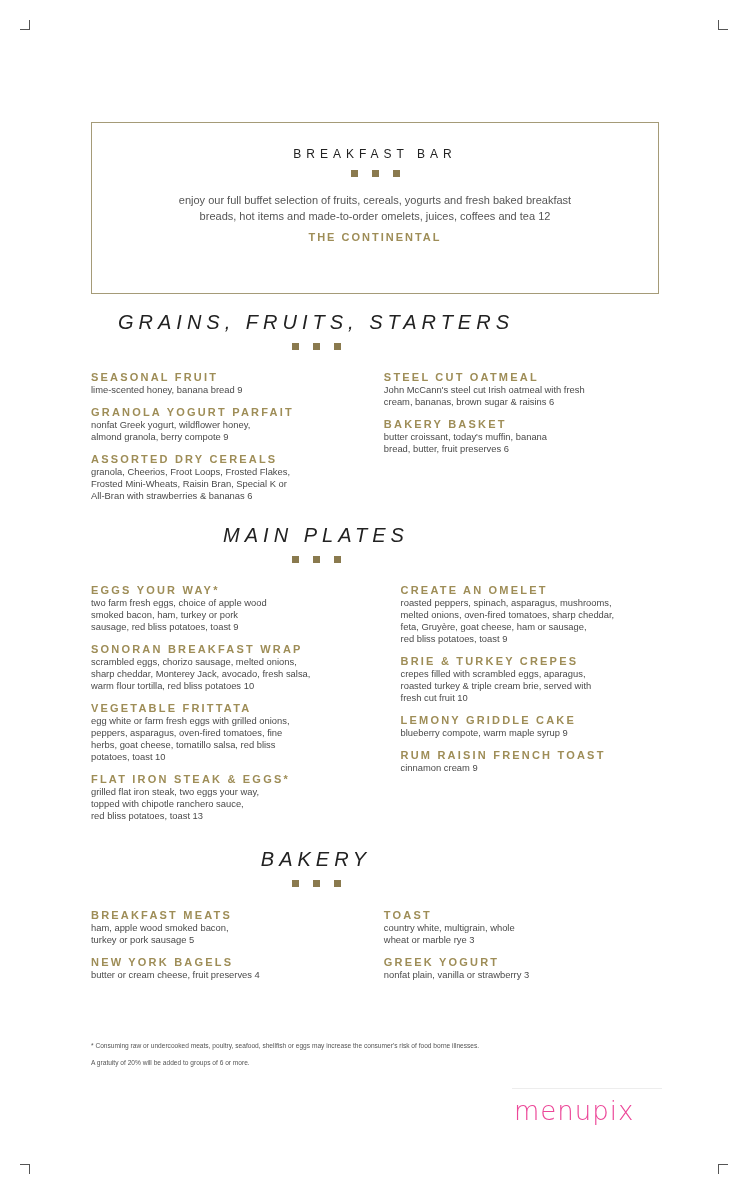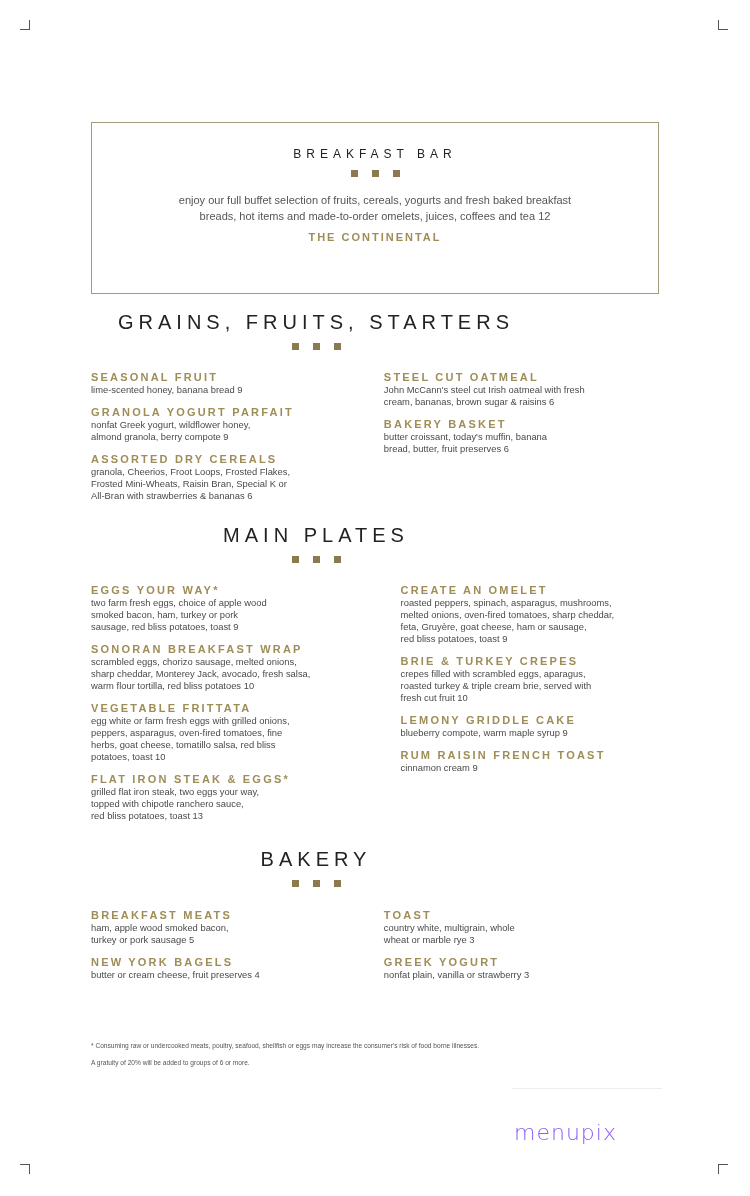--- a/index.html
+++ b/index.html
@@ -21,38 +21,38 @@
       color: #222; letter-spacing: 5px; text-align: center;
     }
     .bar-box .section-title { font-size: 12px; margin-top: 24px; }
     .dots { display: flex; justify-content: center; gap: 14px; margin-top: 9px; }
     .dot { width: 7px; height: 7px; background: #8a7a4e; }
 
     .bar-desc { font-size: 11px; color: #555; line-height: 16px; margin-top: 15px; }
     .cont-title { font-size: 11px; font-weight: bold; color: #9e8d57; letter-spacing: 2px; margin-top: 7px; }
     .cont-desc { font-size: 9.4px; color: #555; line-height: 12px; margin-top: 1px; }
 
-    .section { position: absolute; left: 0; width: 632px; }
+    .section { position: absolute; left: 0; width: 632px; font-style: italic; }
     .section .section-title { font-size: 20px; }
 
     .cols { position: absolute; left: 91px; width: 560px; display: flex; }
     .col { width: 296px; }
     .col.right { width: 270px; }
 
     .item { margin-bottom: 10px; }
     .item-name {
       font-size: 11px; font-weight: bold; color: #9e8d57; letter-spacing: 2.2px;
       line-height: 13px; white-space: nowrap;
     }
     .item-desc { font-size: 9.4px; color: #4a4a4a; line-height: 12px; }
 
     .footnote { position: absolute; left: 91px; font-size: 6.6px; color: #555; }
 
     .watermark {
-      position: absolute; left: 514px; top: 1120px; font-size: 22px; color: #8b5cf6;
+      position: absolute; left: 514px; top: 1096px; font-size: 26px; color: #ec4899;
       font-family: "DejaVu Sans", sans-serif; font-weight: 200; letter-spacing: 1px;
     }
     .watermark-line { position: absolute; left: 512px; top: 1088px; width: 150px; height: 1px; background: #ededed; }
   </style>
 </head>
 <body>
 
 <div class="crop tl"></div>
 <div class="crop tr"></div>
 <div class="crop bl"></div>

